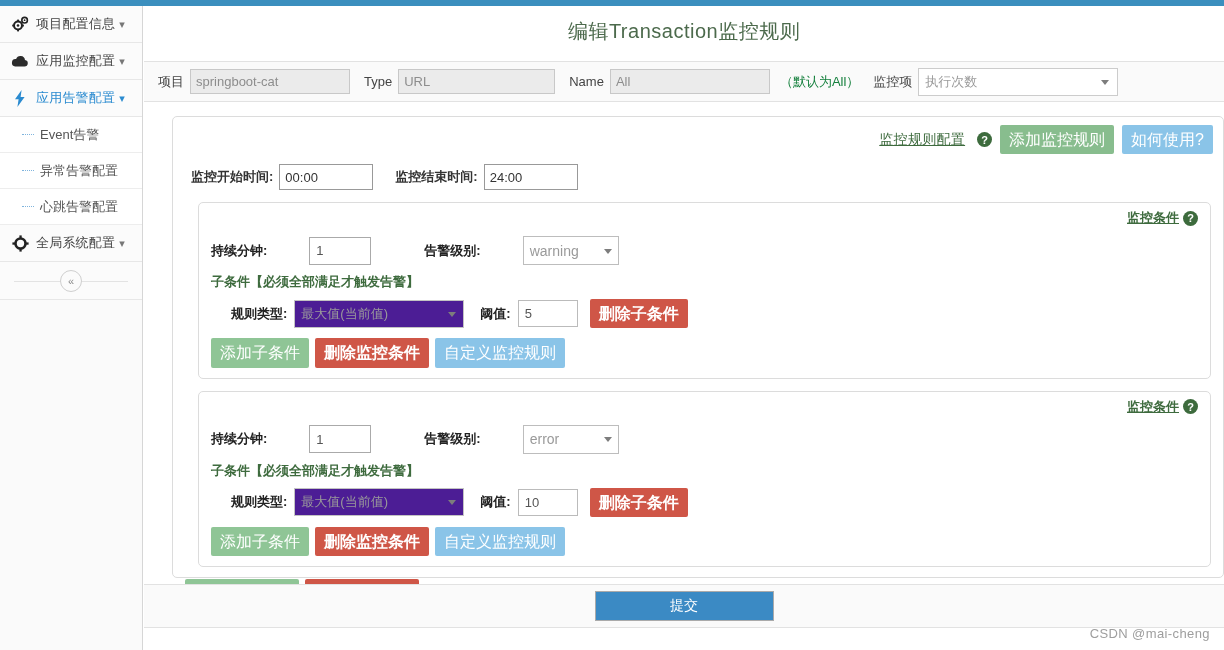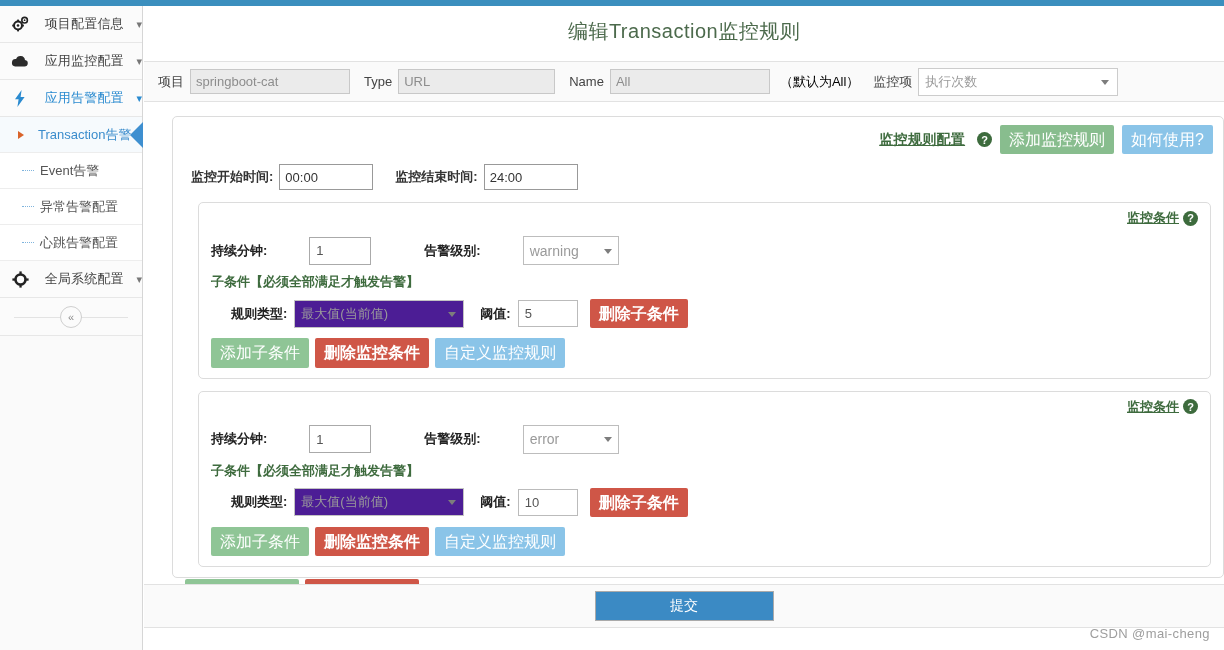--- a/index.html
+++ b/index.html
@@ -30,21 +30,20 @@
     border-right: 1px solid #d6d6d6;
   }
   .side-group {
     height: 37px;
     display: flex; align-items: center;
     padding-left: 10px;
     border-bottom: 1px solid #e7e7e7;
     background: #fbfbfb;
     cursor: pointer;
     position: relative;
-    justify-content: space-between;
   }
   .side-group .g-icon {
     width: 20px; height: 18px;
     display: inline-flex; align-items: center; justify-content: center;
     margin-right: 6px;
     flex: 0 0 20px;
   }
   .side-group .g-label {
     font-size: 13px;
     color: #444;
@@ -153,21 +152,21 @@
     background: #ebebeb;
     color: #8d8d8d;
     font-size: 13px;
     padding: 0 5px;
     font-family: "Liberation Sans", sans-serif;
     outline: none;
   }
   .inp-proj { width: 160px; margin-right: 14px; }
   .inp-type { width: 157px; margin-right: 14px; }
   .inp-name { width: 160px; margin-right: 10px; }
-  .f-note { font-size: 13px; color: #000000; margin-right: 14px; white-space: nowrap; }
+  .f-note { font-size: 13px; color: #15803d; margin-right: 14px; white-space: nowrap; }
   .sel-monitor {
     width: 200px; height: 28px;
     border: 1px solid #ccc; background: #fff;
     color: #9b9b9b; font-size: 13px;
     padding: 0 6px;
     position: relative;
     display: flex; align-items: center;
     cursor: pointer;
   }
   .sel-monitor .arr {
@@ -187,21 +186,21 @@
     background: #fff;
   }
   .rule-head {
     display: flex; align-items: center; justify-content: flex-end;
     padding: 8px 10px 0 0;
     gap: 8px;
   }
   .rule-head-title {
     font-size: 14px; color: #3e6b3e;
     text-decoration: underline;
-    font-weight: bold;
+    font-weight: normal;
     letter-spacing: .3px;
   }
   .help-dot {
     width: 15px; height: 15px; border-radius: 50%;
     background: #3d6b3d; color: #fff;
     font-size: 11px; font-weight: bold;
     display: inline-flex; align-items: center; justify-content: center;
     margin-left: 4px; cursor: pointer;
   }
   .btn {
@@ -381,25 +380,20 @@
         <svg width="12" height="17" viewBox="0 0 12 17">
           <path d="M7.6 0 1 9.3h3.6L3.4 17 10.6 6.9H6.6L7.6 0z" fill="#2b8bd0"></path>
         </svg>
       </span>
       <span class="g-label">应用告警配置</span>
       <span class="caret">▾</span>
     </div>
 
     <div class="side-sub-wrap">
 
-      <div class="side-sub current">
-        <span class="bullet"></span>
-        <span class="s-label" style="margin-left:16px">Transaction告警</span>
-        <span class="pointer"></span>
-      </div>
 
       <div class="side-sub">
         <span class="dash"></span>
         <span class="s-label">Event告警</span>
       </div>
 
       <div class="side-sub">
         <span class="dash"></span>
         <span class="s-label">异常告警配置</span>
       </div>

